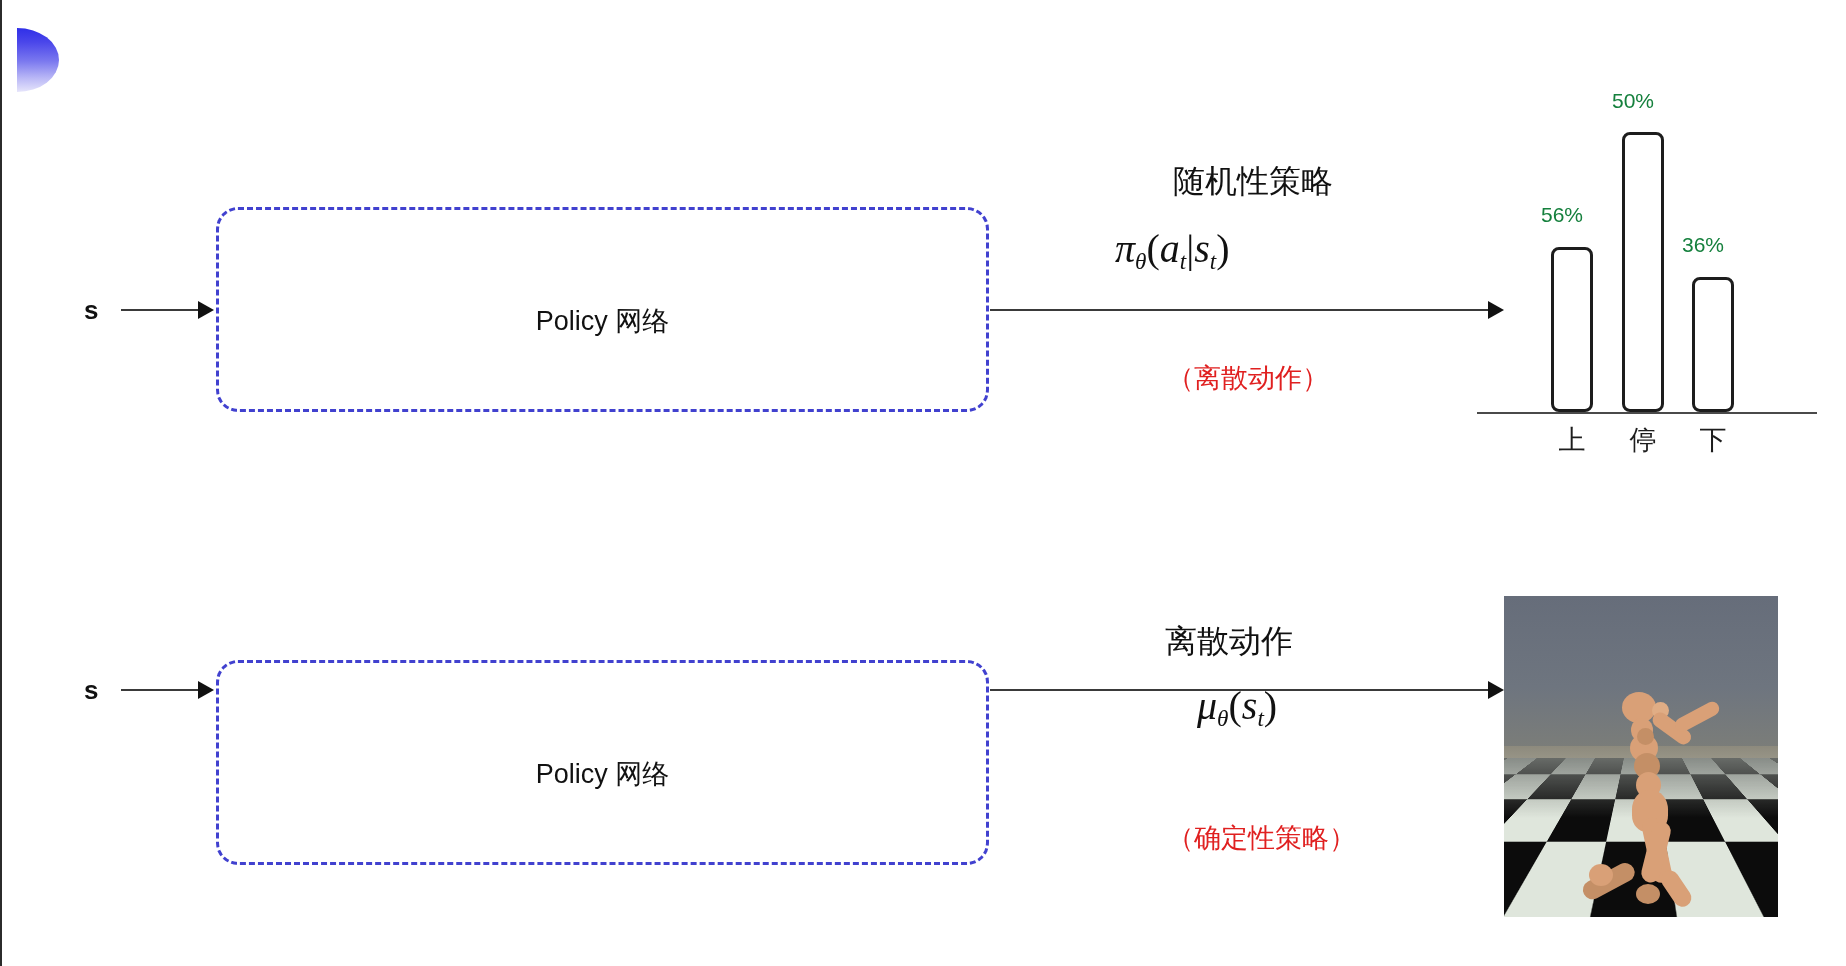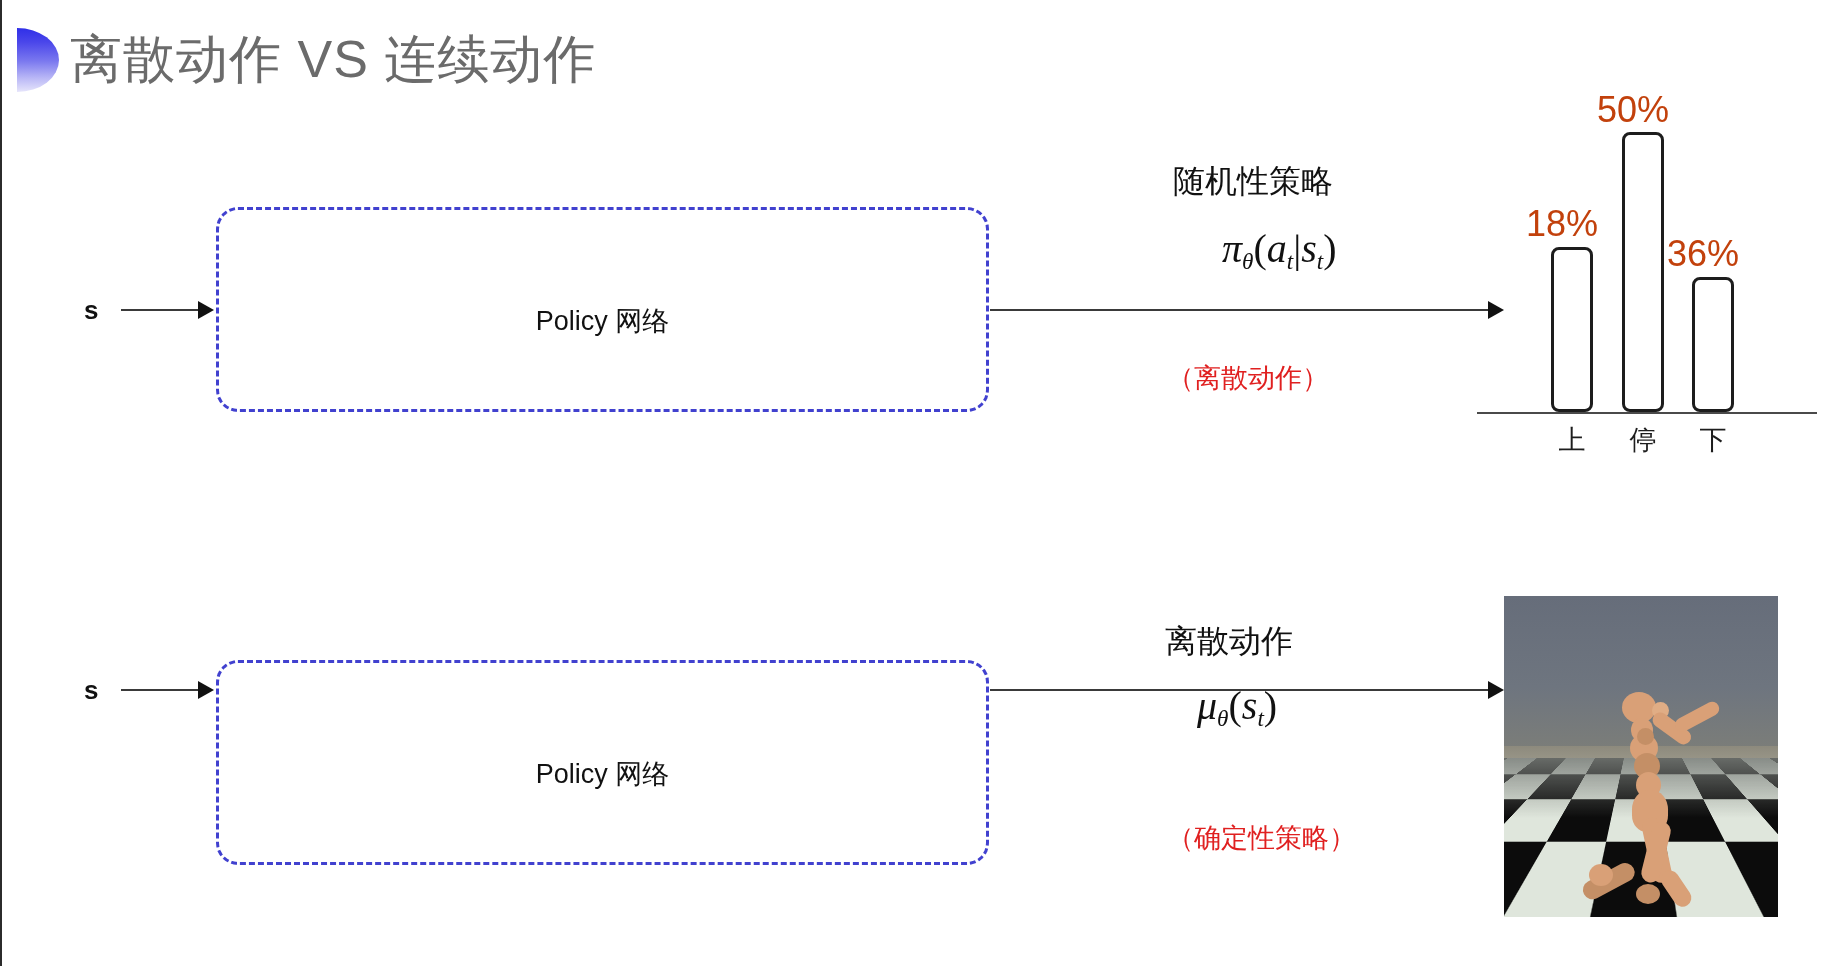--- a/index.html
+++ b/index.html
@@ -125,22 +125,22 @@
   }
   .bar {
     position: absolute;
     background: #ffffff;
     border: 3px solid #1d1d1d;
     border-radius: 8px;
     box-sizing: border-box;
   }
   .bar-value {
     position: absolute;
-    font-size: 36px;
-    color: #c2410c;
+    font-size: 21px;
+    color: #15803d;
     text-align: center;
     white-space: nowrap;
   }
   .bar-cat {
     position: absolute;
     font-size: 27px;
     color: #1d1d1d;
     text-align: center;
     white-space: nowrap;
   }
@@ -202,45 +202,44 @@
   }
   .limb.dark { background: #c48f66; }
   .limb.light { background: #e0ad85; }
 </style>
 </head>
 <body>
 
 <div id="slide">
 
   <div id="title-bullet"></div>
-  <div id="title-text">离散动作 VS 连续动作</div>
 
   <div class="row-input-label" style="left:82px; top:295px;">s</div>
   <div class="arrow-line" style="left:119px; top:309px; width:80px;"></div>
   <div class="arrow-head" style="left:196px; top:301px;"></div>
 
   <div class="policy-box" style="left:214px; top:207px; width:773px; height:205px;">
     <div class="policy-box-label">Policy 网络</div>
   </div>
 
   <div class="arrow-line" style="left:988px; top:309px; width:502px;"></div>
   <div class="arrow-head" style="left:1486px; top:301px;"></div>
 
   <div class="policy-kind" style="left:1163px; top:160px;margin-left:8px;">随机性策略</div>
 
-  <div class="policy-formula" style="left:1220px; top:225px;">
+  <div class="policy-formula" style="left:1113px; top:225px;">
     <span>π</span><sub>θ</sub><span class="paren">(</span><span>a</span><sub>t</sub><span class="paren">|</span><span>s</span><sub>t</sub><span class="paren">)</span>
   </div>
 
   <div class="action-type" style="left:1165px; top:360px;font-family:Liberation Serif, serif;">（离散动作）</div>
 
   <div id="bar-chart">
     <div id="bar-baseline"></div>
 
-    <div class="bar-value" style="left:49px; top:108px; width:82px;">18%</div>
+    <div class="bar-value" style="left:49px; top:108px; width:82px;">56%</div>
     <div class="bar" style="left:79px; top:152px; width:42px; height:165px;"></div>
     <div class="bar-cat" style="left:59px; top:327px; width:82px;">上</div>
 
     <div class="bar-value" style="left:120px; top:-6px; width:82px;">50%</div>
     <div class="bar" style="left:150px; top:37px; width:42px; height:280px;"></div>
     <div class="bar-cat" style="left:130px; top:327px; width:82px;">停</div>
 
     <div class="bar-value" style="left:190px; top:138px; width:82px;">36%</div>
     <div class="bar" style="left:220px; top:182px; width:42px; height:135px;"></div>
     <div class="bar-cat" style="left:200px; top:327px; width:82px;">下</div>

